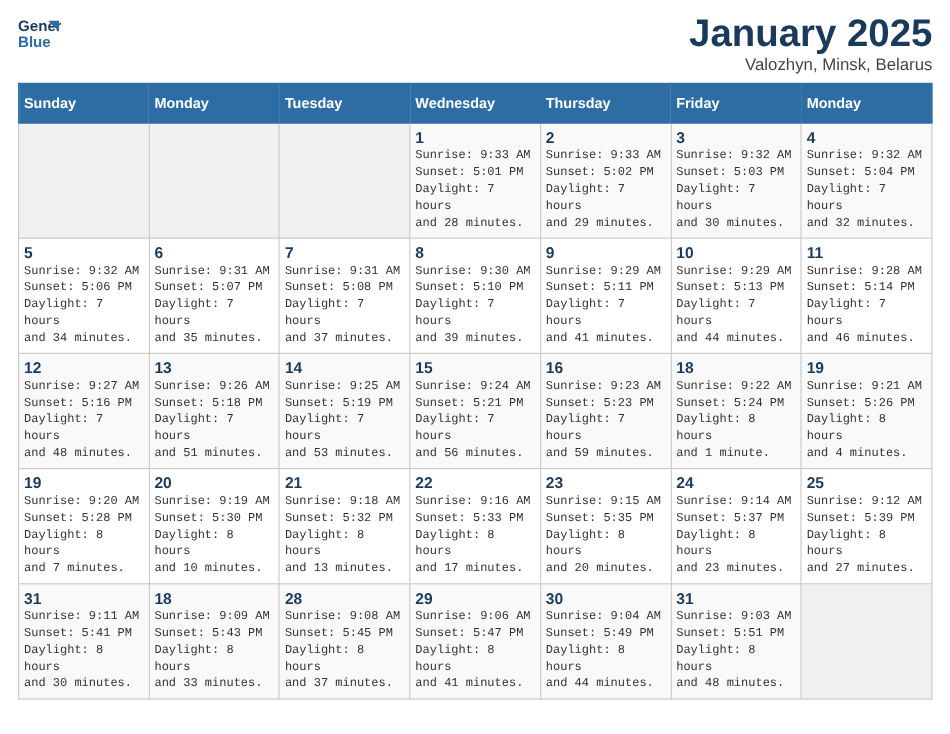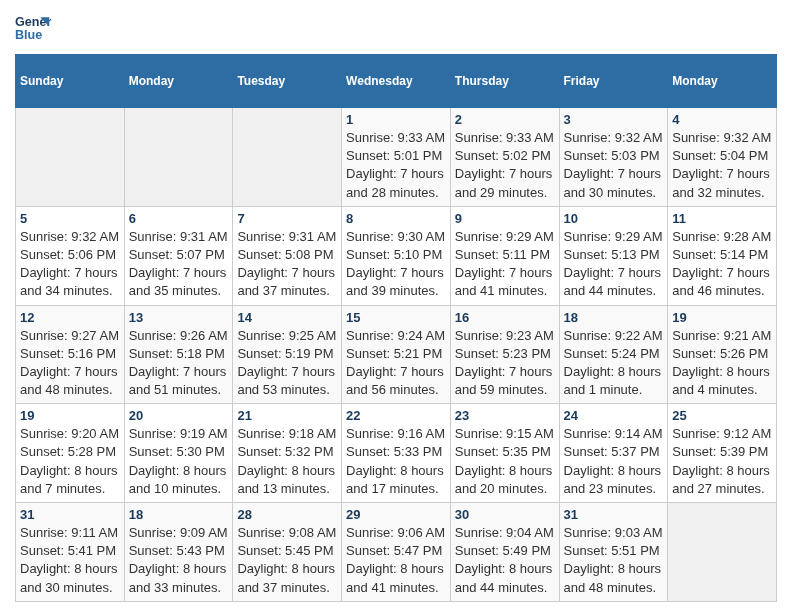--- a/index.html
+++ b/index.html
@@ -46,21 +46,21 @@
     table {
       width: 100%;
       border-collapse: collapse;
       table-layout: fixed;
     }
     thead tr th {
       background-color: #2e6da4;
       color: #fff;
       font-size: 12px;
       font-weight: bold;
-      padding: 19px 4px;
+      padding: 9px 4px;
       text-align: left;
       border: 1px solid #2e6da4;
     }
     tbody tr td {
       border: 1px solid #ccc;
       vertical-align: top;
       padding: 4px 4px 4px 4px;
       font-size: 10px;
       color: #333;
       height: 78px;
@@ -69,39 +69,44 @@
     tbody tr:nth-child(odd) td {
       background: #f9f9f9;
     }
     .day-number {
       font-size: 13px;
       font-weight: bold;
       color: #1a3a5c;
       margin-bottom: 2px;
     }
     .day-info {
-      font-size: 13px;
+      font-size: 10px;
       color: #333;
       line-height: 1.4;
+      font-family: Liberation Mono, monospace;
     }
     .empty-cell {
       background: #f0f0f0 !important;
     }
   </style>
 </head>
 <body>
 
 <div class="page">
   <div class="header">
     <div class="logo">
       <svg class="logo-icon" viewBox="0 0 40 40">
         <text x="0" y="18" font-size="14" font-weight="bold" fill="#1a3a5c">General</text>
         <text x="0" y="32" font-size="14" font-weight="bold" fill="#2e6da4">Blue</text>
         <polygon points="28,8 38,8 38,18" fill="#2e6da4"></polygon>
       </svg>
+    </div>
+    <div class="title-section">
+      <div class="calendar-title">January 2025</div>
+      <div class="calendar-subtitle">Valozhyn, Minsk, Belarus</div>
     </div>
   </div>
 
   <table>
     <thead>
       <tr>
         <th>Sunday</th>
         <th>Monday</th>
         <th>Tuesday</th>
         <th>Wednesday</th>

